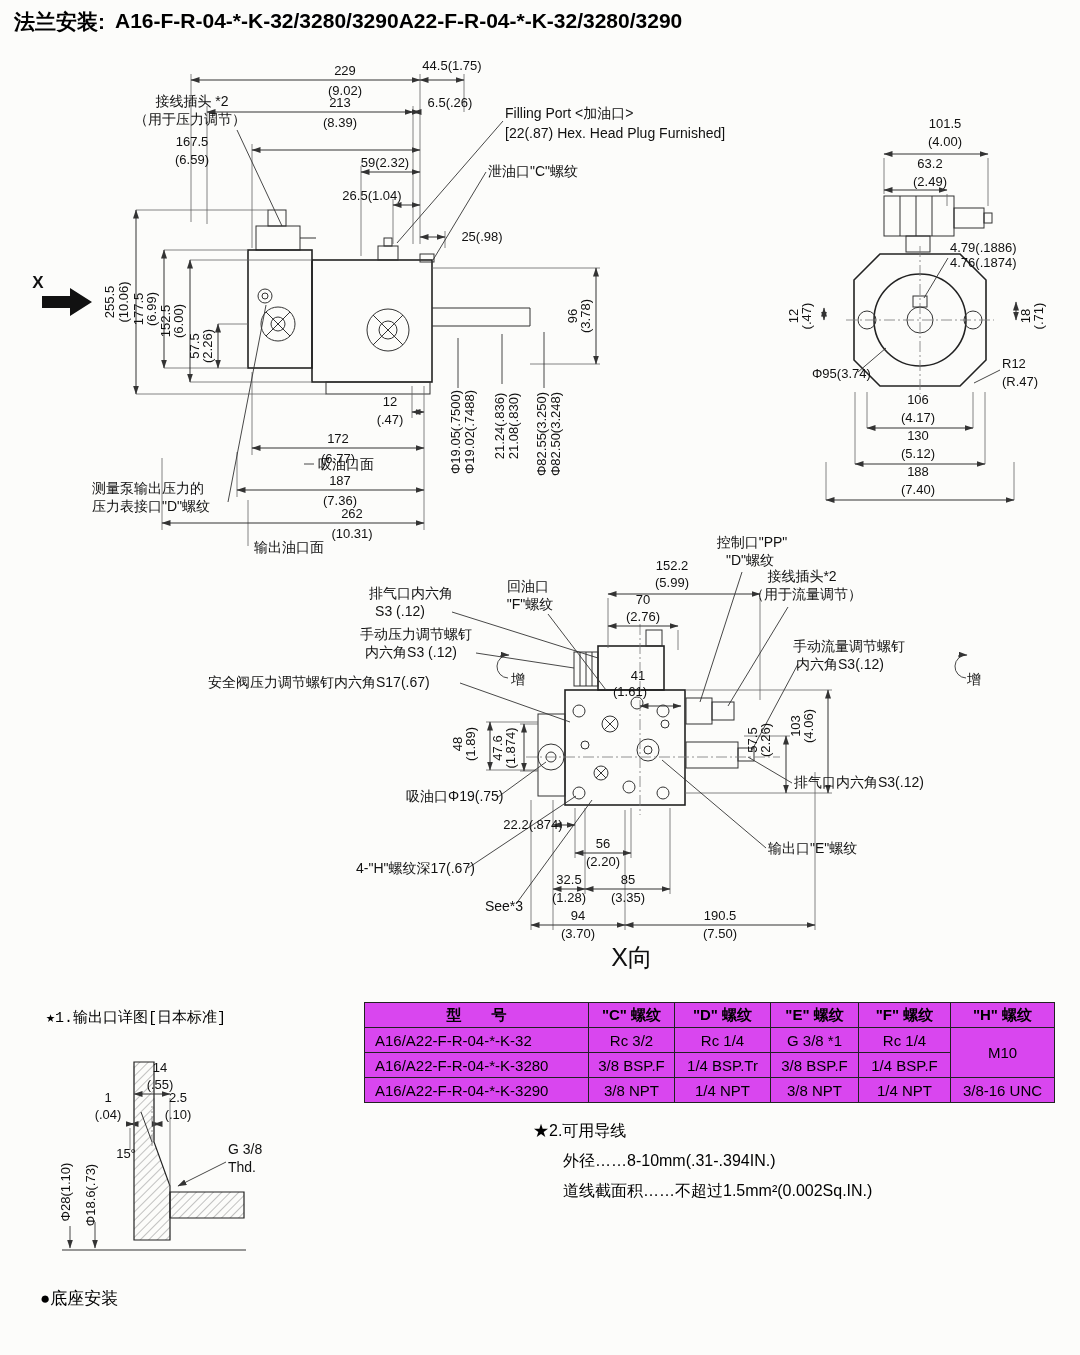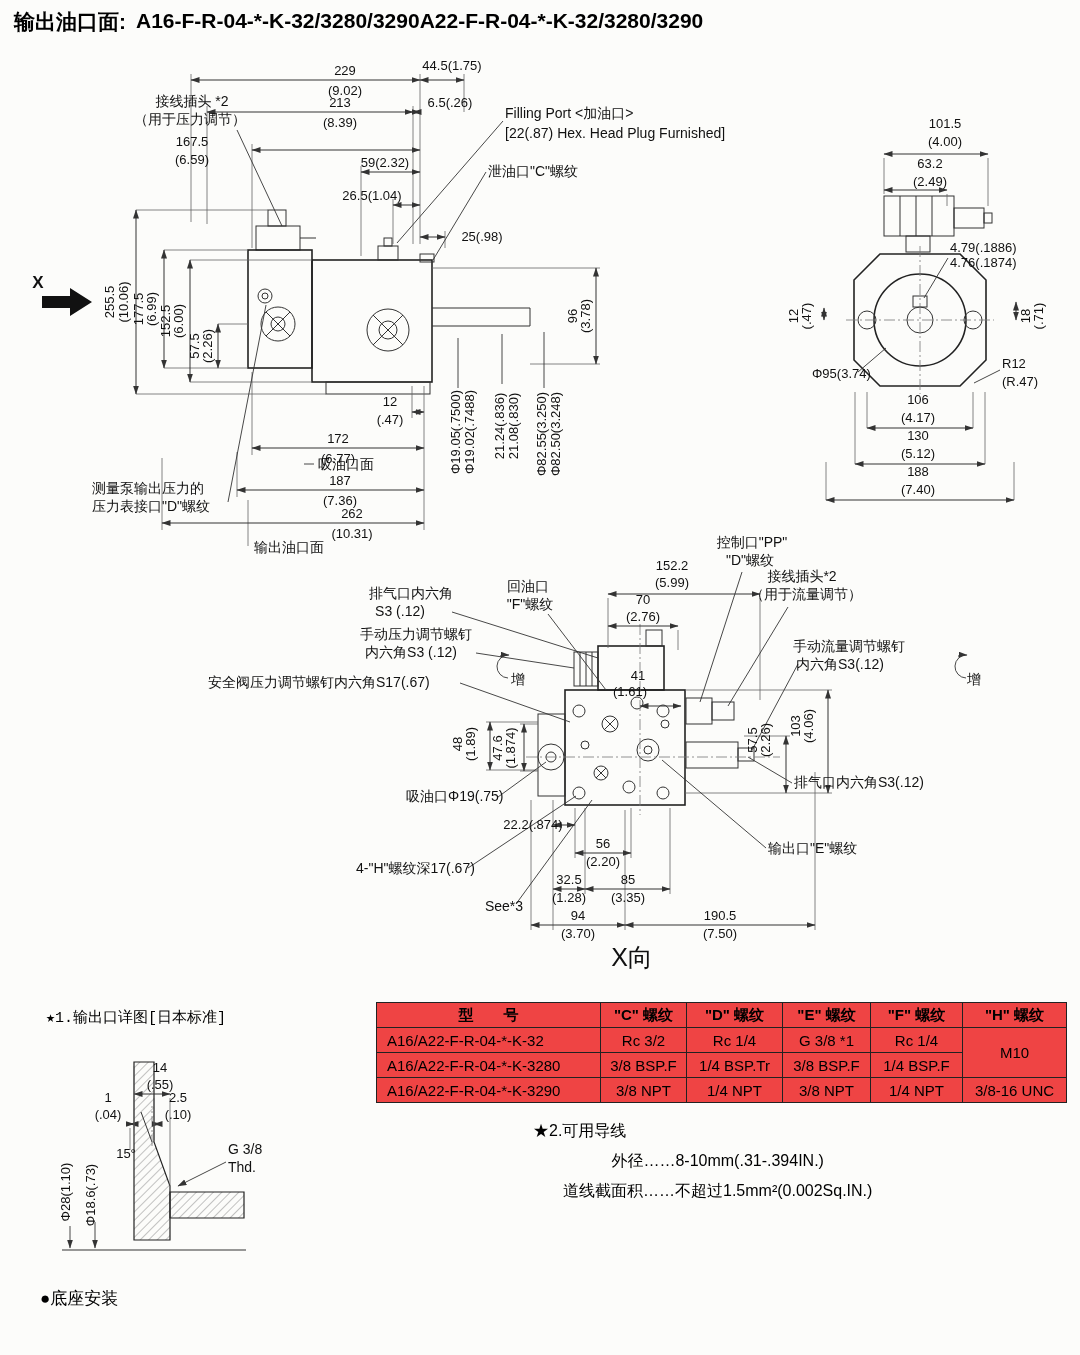--- a/index.html
+++ b/index.html
@@ -22,41 +22,41 @@
   text.x  { font-size:17px; font-weight:bold; text-anchor:middle; }
   text.big{ font-size:25px; text-anchor:middle; }
   .ln  { stroke:#333; stroke-width:1;   fill:none; }
   .lt  { stroke:#222; stroke-width:1.6; fill:none; }
   .ext { stroke:#666; stroke-width:.8;  fill:none; }
   .cld { stroke:#333; stroke-width:.9;  fill:none; }
   .cc  { stroke:#777; stroke-width:.8;  fill:none; stroke-dasharray:11 3 2 3; }
   .dim { stroke:#333; stroke-width:1;   fill:none;
          marker-start:url(#ar); marker-end:url(#ar); }
   
-  .spec { position:absolute; left:376px; top:1002px; border-collapse:collapse;
-          font-size:15px; color:#000; background:#ef4444; }
+  .spec { position:absolute; left:364px; top:1002px; border-collapse:collapse;
+          font-size:15px; color:#000; background:#d946ef; }
   .spec th,.spec td { border:1px solid #222; padding:2px 6px; text-align:center; height:25px; }
   .spec th { font-weight:bold; }
   .spec td.mdl { text-align:left; padding-left:10px;margin-left:23px; }
   
   .note1-title { position:absolute; left:46px; top:1008px; font-size:15px; color:#000;font-family:Liberation Mono, monospace; }
   .notes { position:absolute; left:533px; top:1116px; font-size:16px;
            line-height:30px; color:#000; }
-  .notes .ind { padding-left:30px;text-align:center; }
+  .notes .ind { padding-left:30px; }
   .footer { position:absolute; left:40px; top:1282px; font-size:17px;
             line-height:34px; color:#000; }
   .footer .f2 { padding-left:12px; }
 </style>
 </head>
 <body>
 
 <div class="page">
 
   <div class="title">
-    <span>输出油口面:</span>
+    <span>法兰安装:</span>
     <div class="t-models">
       <div>A16-F-R-04-*-K-32/3280/3290</div>
       <div>A22-F-R-04-*-K-32/3280/3290</div>
     </div>
   </div>
 
   <svg width="1080" height="1000" viewBox="0 0 1080 1000" style="position:absolute;left:0;top:0">
     <defs>
       <marker id="ar" markerWidth="10" markerHeight="8" refX="8.5" refY="3" orient="auto-start-reverse" markerUnits="userSpaceOnUse">
         <path d="M0,0 L9,3 L0,6 Z" fill="#333"></path>

